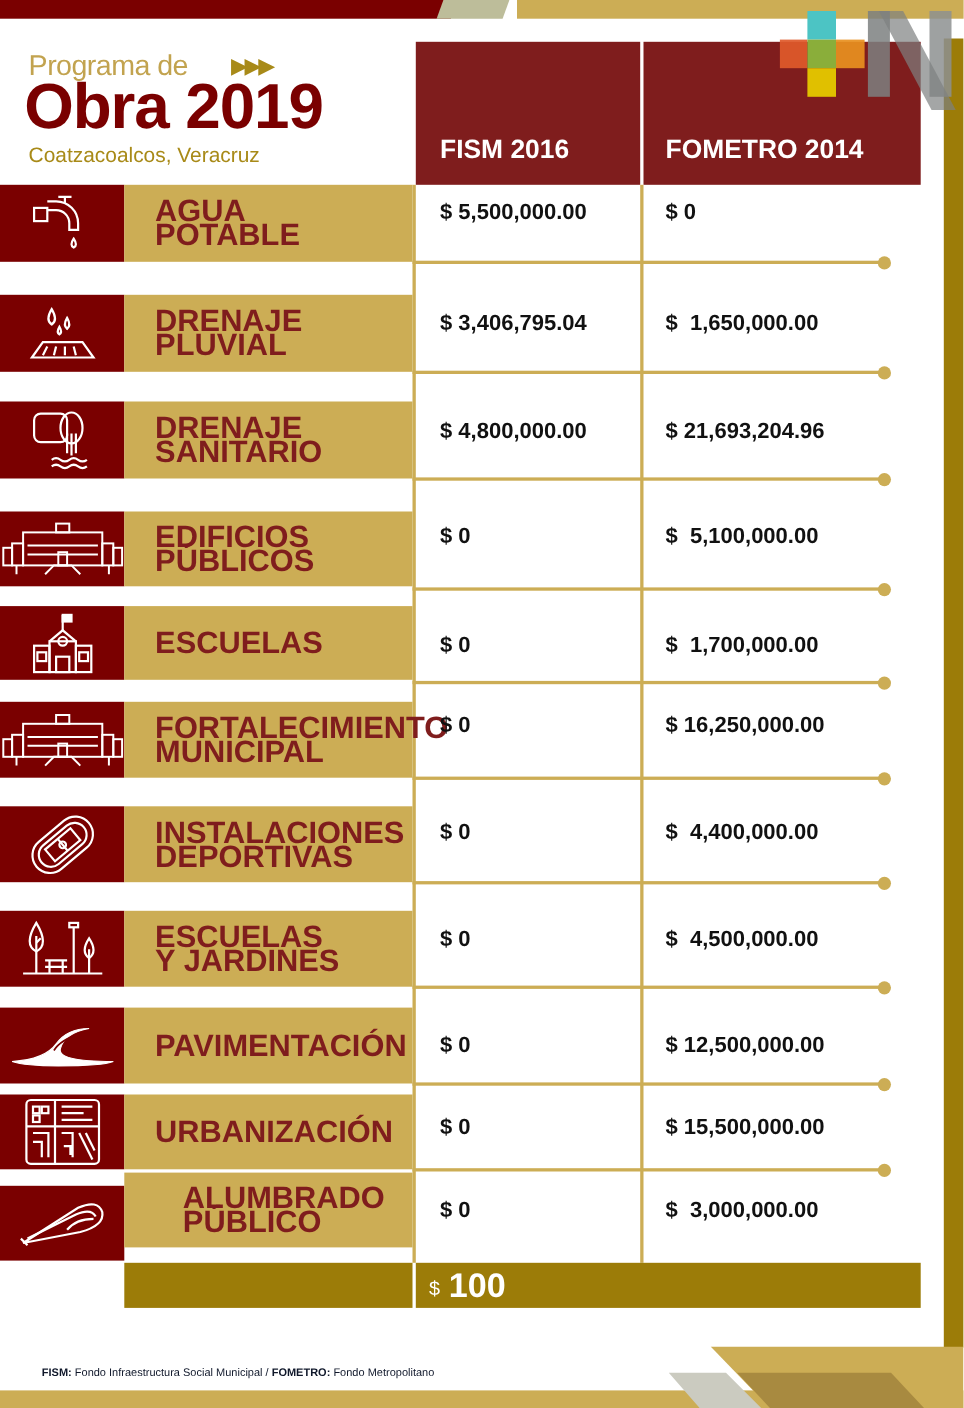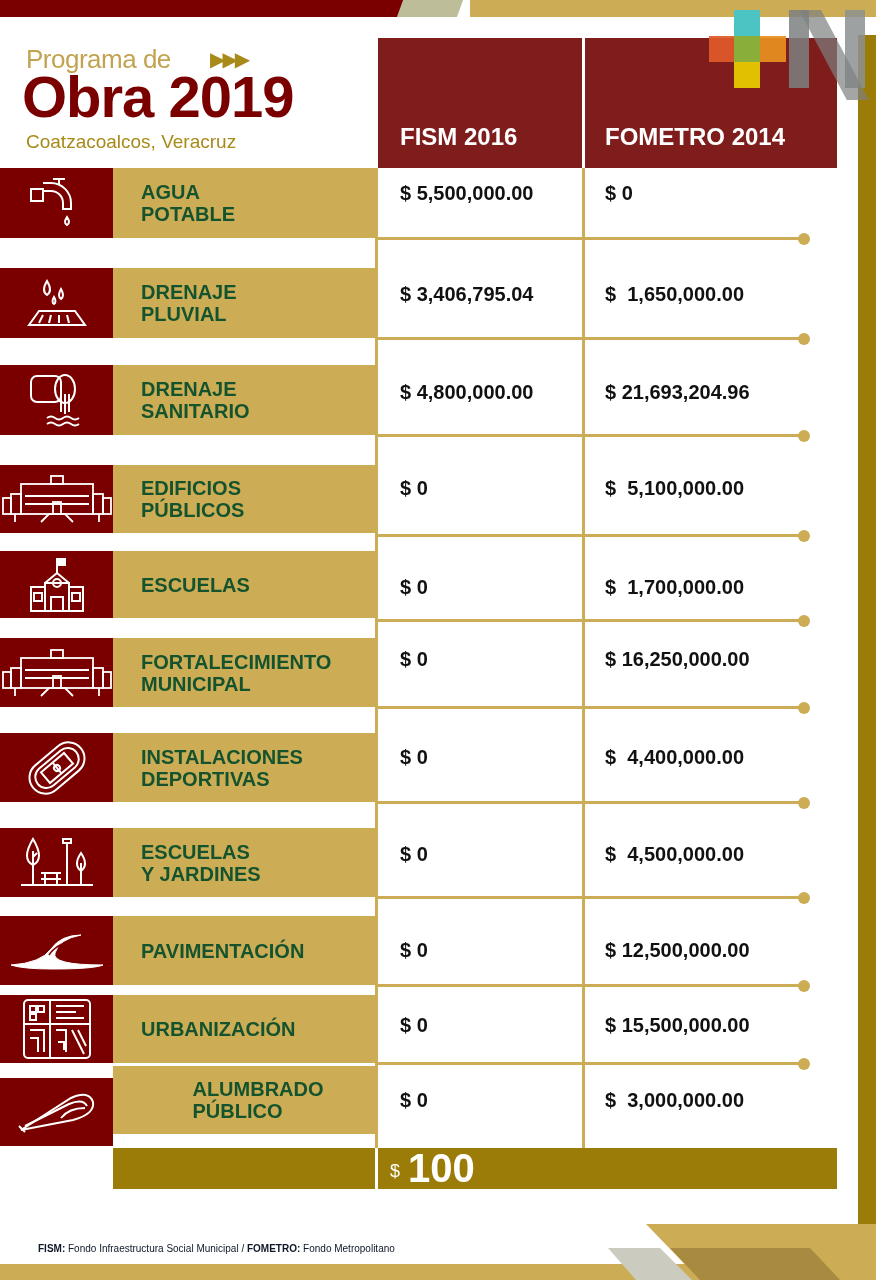--- a/index.html
+++ b/index.html
@@ -31,32 +31,32 @@
   .logo { left: 709px; top: 8px; width: 160px; height: 80px; }
   .logo div { position: absolute; }
 
   
   .vline { width: 3px; background: #ccad55; }
   .hline { height: 3px; background: #ccad55; }
   .dot { width: 12px; height: 12px; border-radius: 50%; background: #ccad55; }
 
   
   .band-icon { left: 0; width: 113px; background: #7a0000; display: flex; align-items: center; justify-content: center; }
-  .band-label { left: 113px; width: 262px; background: #ccad55; color: #14532d; font-weight: bold; font-size: 20px; line-height: 22px; display: flex; align-items: center; padding-left: 28px; }
+  .band-label { left: 113px; width: 262px; background: #ccad55; color: #7f1d1d; font-weight: bold; font-size: 28px; line-height: 22px; display: flex; align-items: center; padding-left: 28px; }
   .band-label span { display: block; }
 
   .cell { font-weight: bold; font-size: 20px; color: #111111; }
   .cell-fism { left: 400px; }
   .cell-fometro { left: 605px; white-space: pre; }
 
   
   .total-left { left: 113px; top: 1148px; width: 262px; height: 41px; background: #9c7c08; }
   .total-right { left: 378px; top: 1148px; width: 459px; height: 41px; background: #9c7c08; color: #ffffff; display: flex; align-items: center; padding-left: 12px; }
   .total-cur { font-size: 18px; margin-right: 8px; margin-top: 6px; }
-  .total-num { font-size: 40px; font-weight: bold; margin-right: 16px; }
+  .total-num { font-size: 31px; font-weight: bold; margin-right: 16px; }
   .total-txt { font-size: 24px; letter-spacing: 0.2px; }
 
   
   .footnote { left: 38px; top: 1243px; font-size: 10px; color: #0f172a; }
   .footnote b { font-weight: bold; }
 
   
   .bot-band { left: 0; top: 1264px; width: 876px; height: 16px; background: #ccad55; }
 </style>
 </head>

